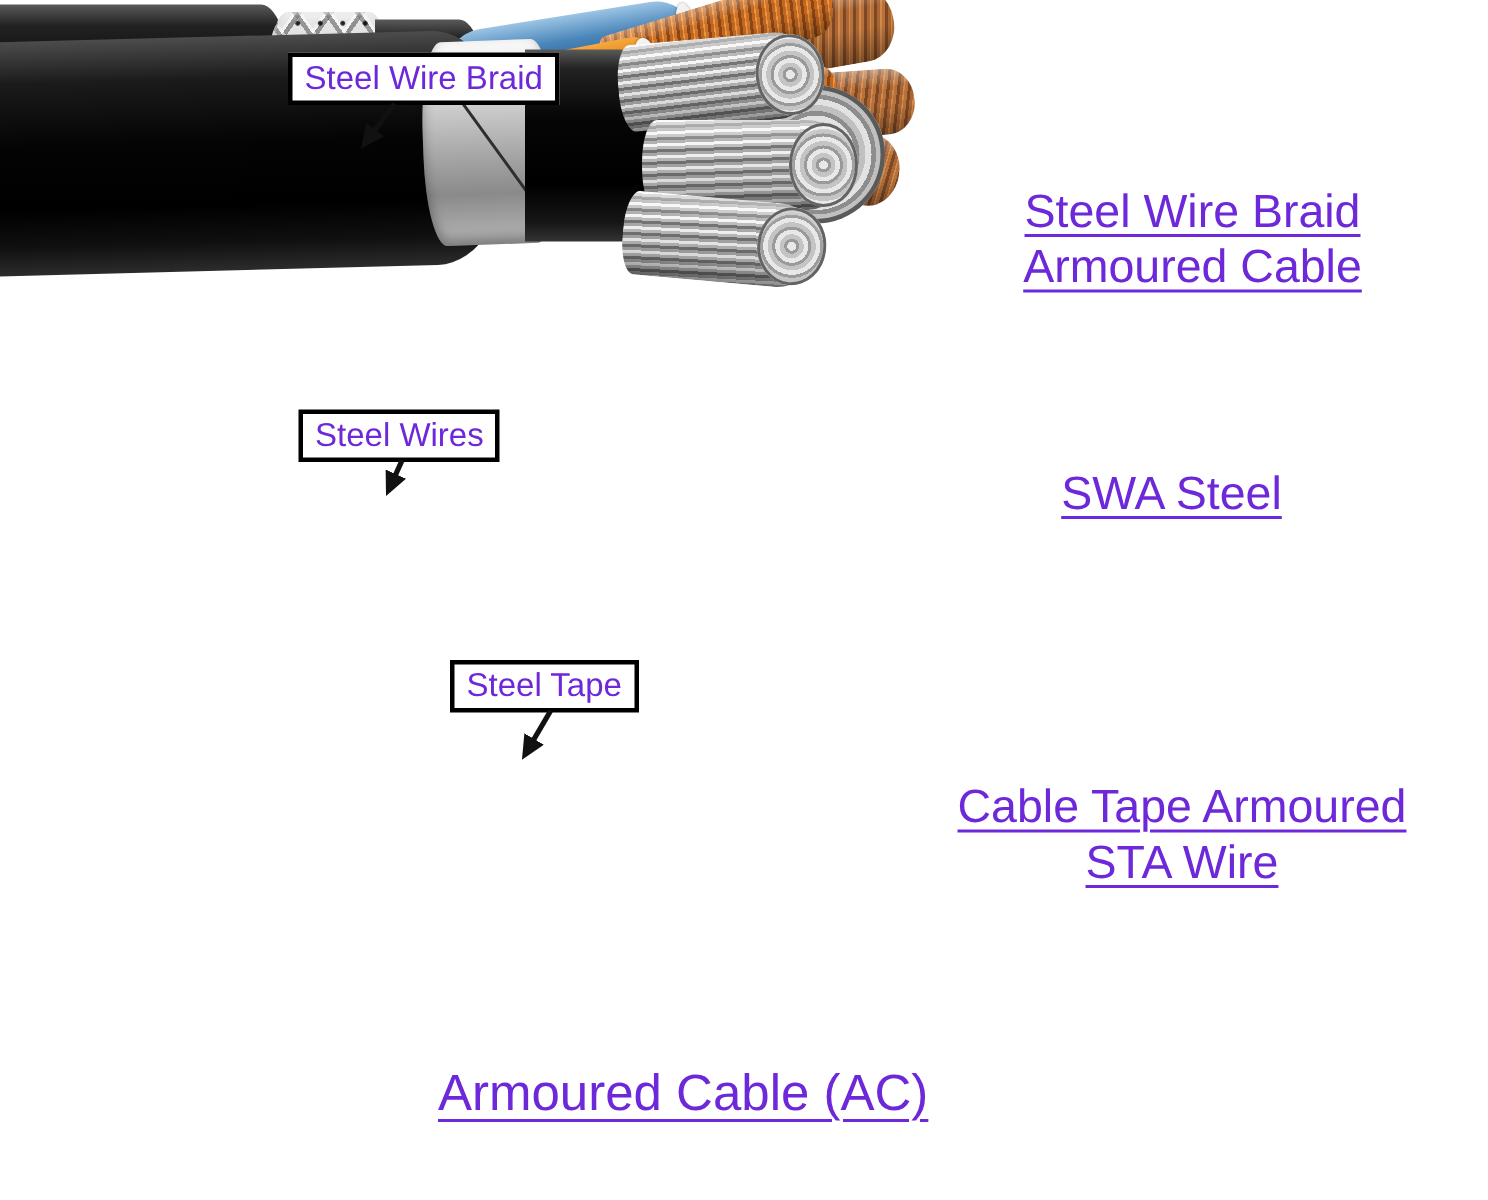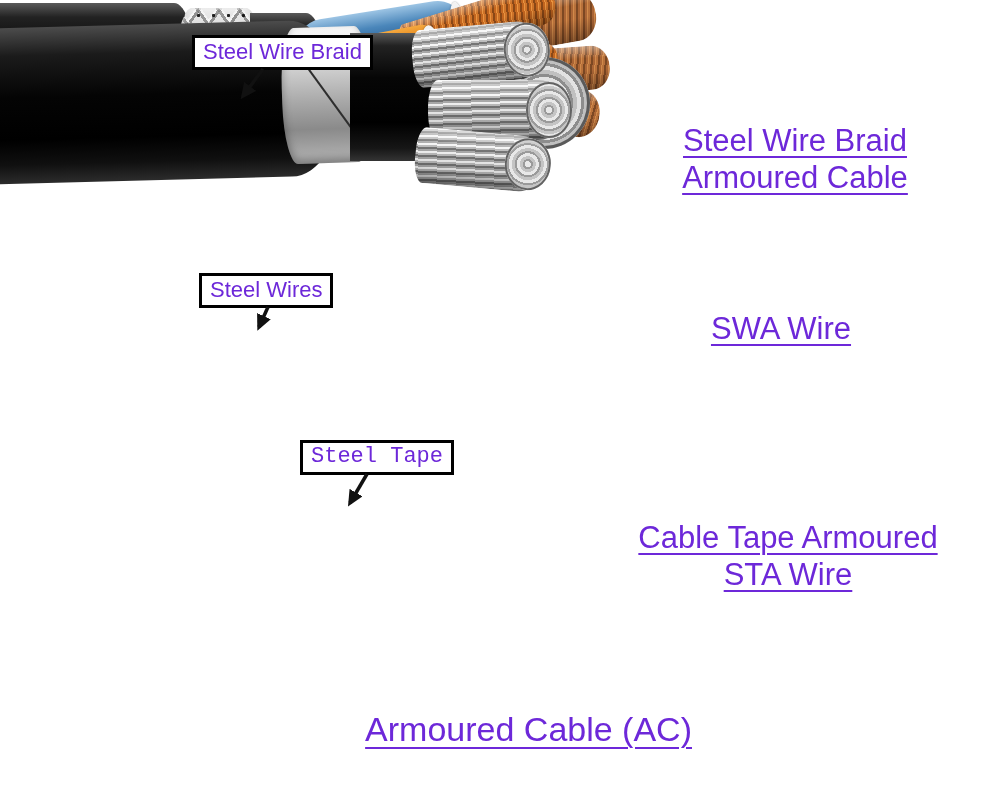--- a/index.html
+++ b/index.html
@@ -98,29 +98,29 @@
     box-shadow:inset 0 0 0 3px #5a5a5a;}
   .c3 .alu1{left:412px;top:25px;width:132px;height:58px;transform:rotate(-5deg);}
   .c3 .alu2{left:428px;top:80px;width:138px;height:60px;}
   .c3 .alu3{left:415px;top:132px;width:130px;height:56px;transform:rotate(5deg);}
 
   
   .callout{position:absolute;display:inline-block;border:3px solid #000;background:#fff;
     font-size:22px;line-height:26px;padding:1px 8px 2px;white-space:nowrap;}
   .co1{left:192px;top:35px;}
   .co2{left:199px;top:273px;}
-  .co3{left:300px;top:440px;font-family:Liberation Mono, monospace;}
+  .co3{left:300px;top:440px;}
 
   
   .side-label{position:absolute;text-align:center;font-size:31px;line-height:37px;}
   .side-label div{text-decoration:underline;text-decoration-thickness:2px;text-underline-offset:5px;}
   .sl1{left:620px;top:122px;width:350px;}
   .sl2{left:605px;top:310px;width:352px;}
   .sl3{left:612px;top:519px;width:352px;}
-  .main-title{position:absolute;left:292px;top:710px;width:400px;text-align:right;font-size:34px;
+  .main-title{position:absolute;left:292px;top:710px;width:400px;text-align:left;font-size:34px;
     text-decoration:underline;text-decoration-thickness:2px;text-underline-offset:6px;}
 
   .arrow-layer{position:absolute;left:0;top:0;pointer-events:none;}
 </style>
 </head>
 <body>
 
 <div class="stage">
 
   <figure class="cable c1">
@@ -171,21 +171,21 @@
     <path d="M263,69 L243,96" stroke="#111" stroke-width="3.5" fill="none" marker-end="url(#ah)"></path>
     <path d="M268,307 L259,327" stroke="#111" stroke-width="3.5" fill="none" marker-end="url(#ah)"></path>
     <path d="M367,474 L350,503" stroke="#111" stroke-width="3.5" fill="none" marker-end="url(#ah)"></path>
   </svg>
 
   <div class="side-label sl1">
     <div>Steel Wire Braid</div>
     <div>Armoured Cable</div>
   </div>
   <div class="side-label sl2">
-    <div>SWA Wire</div>
+    <div>SWA Steel</div>
   </div>
   <div class="side-label sl3">
     <div>Cable Tape Armoured</div>
     <div>STA Wire</div>
   </div>
 
   <div class="main-title">Armoured Cable (AC)</div>
 
 </div>
 

